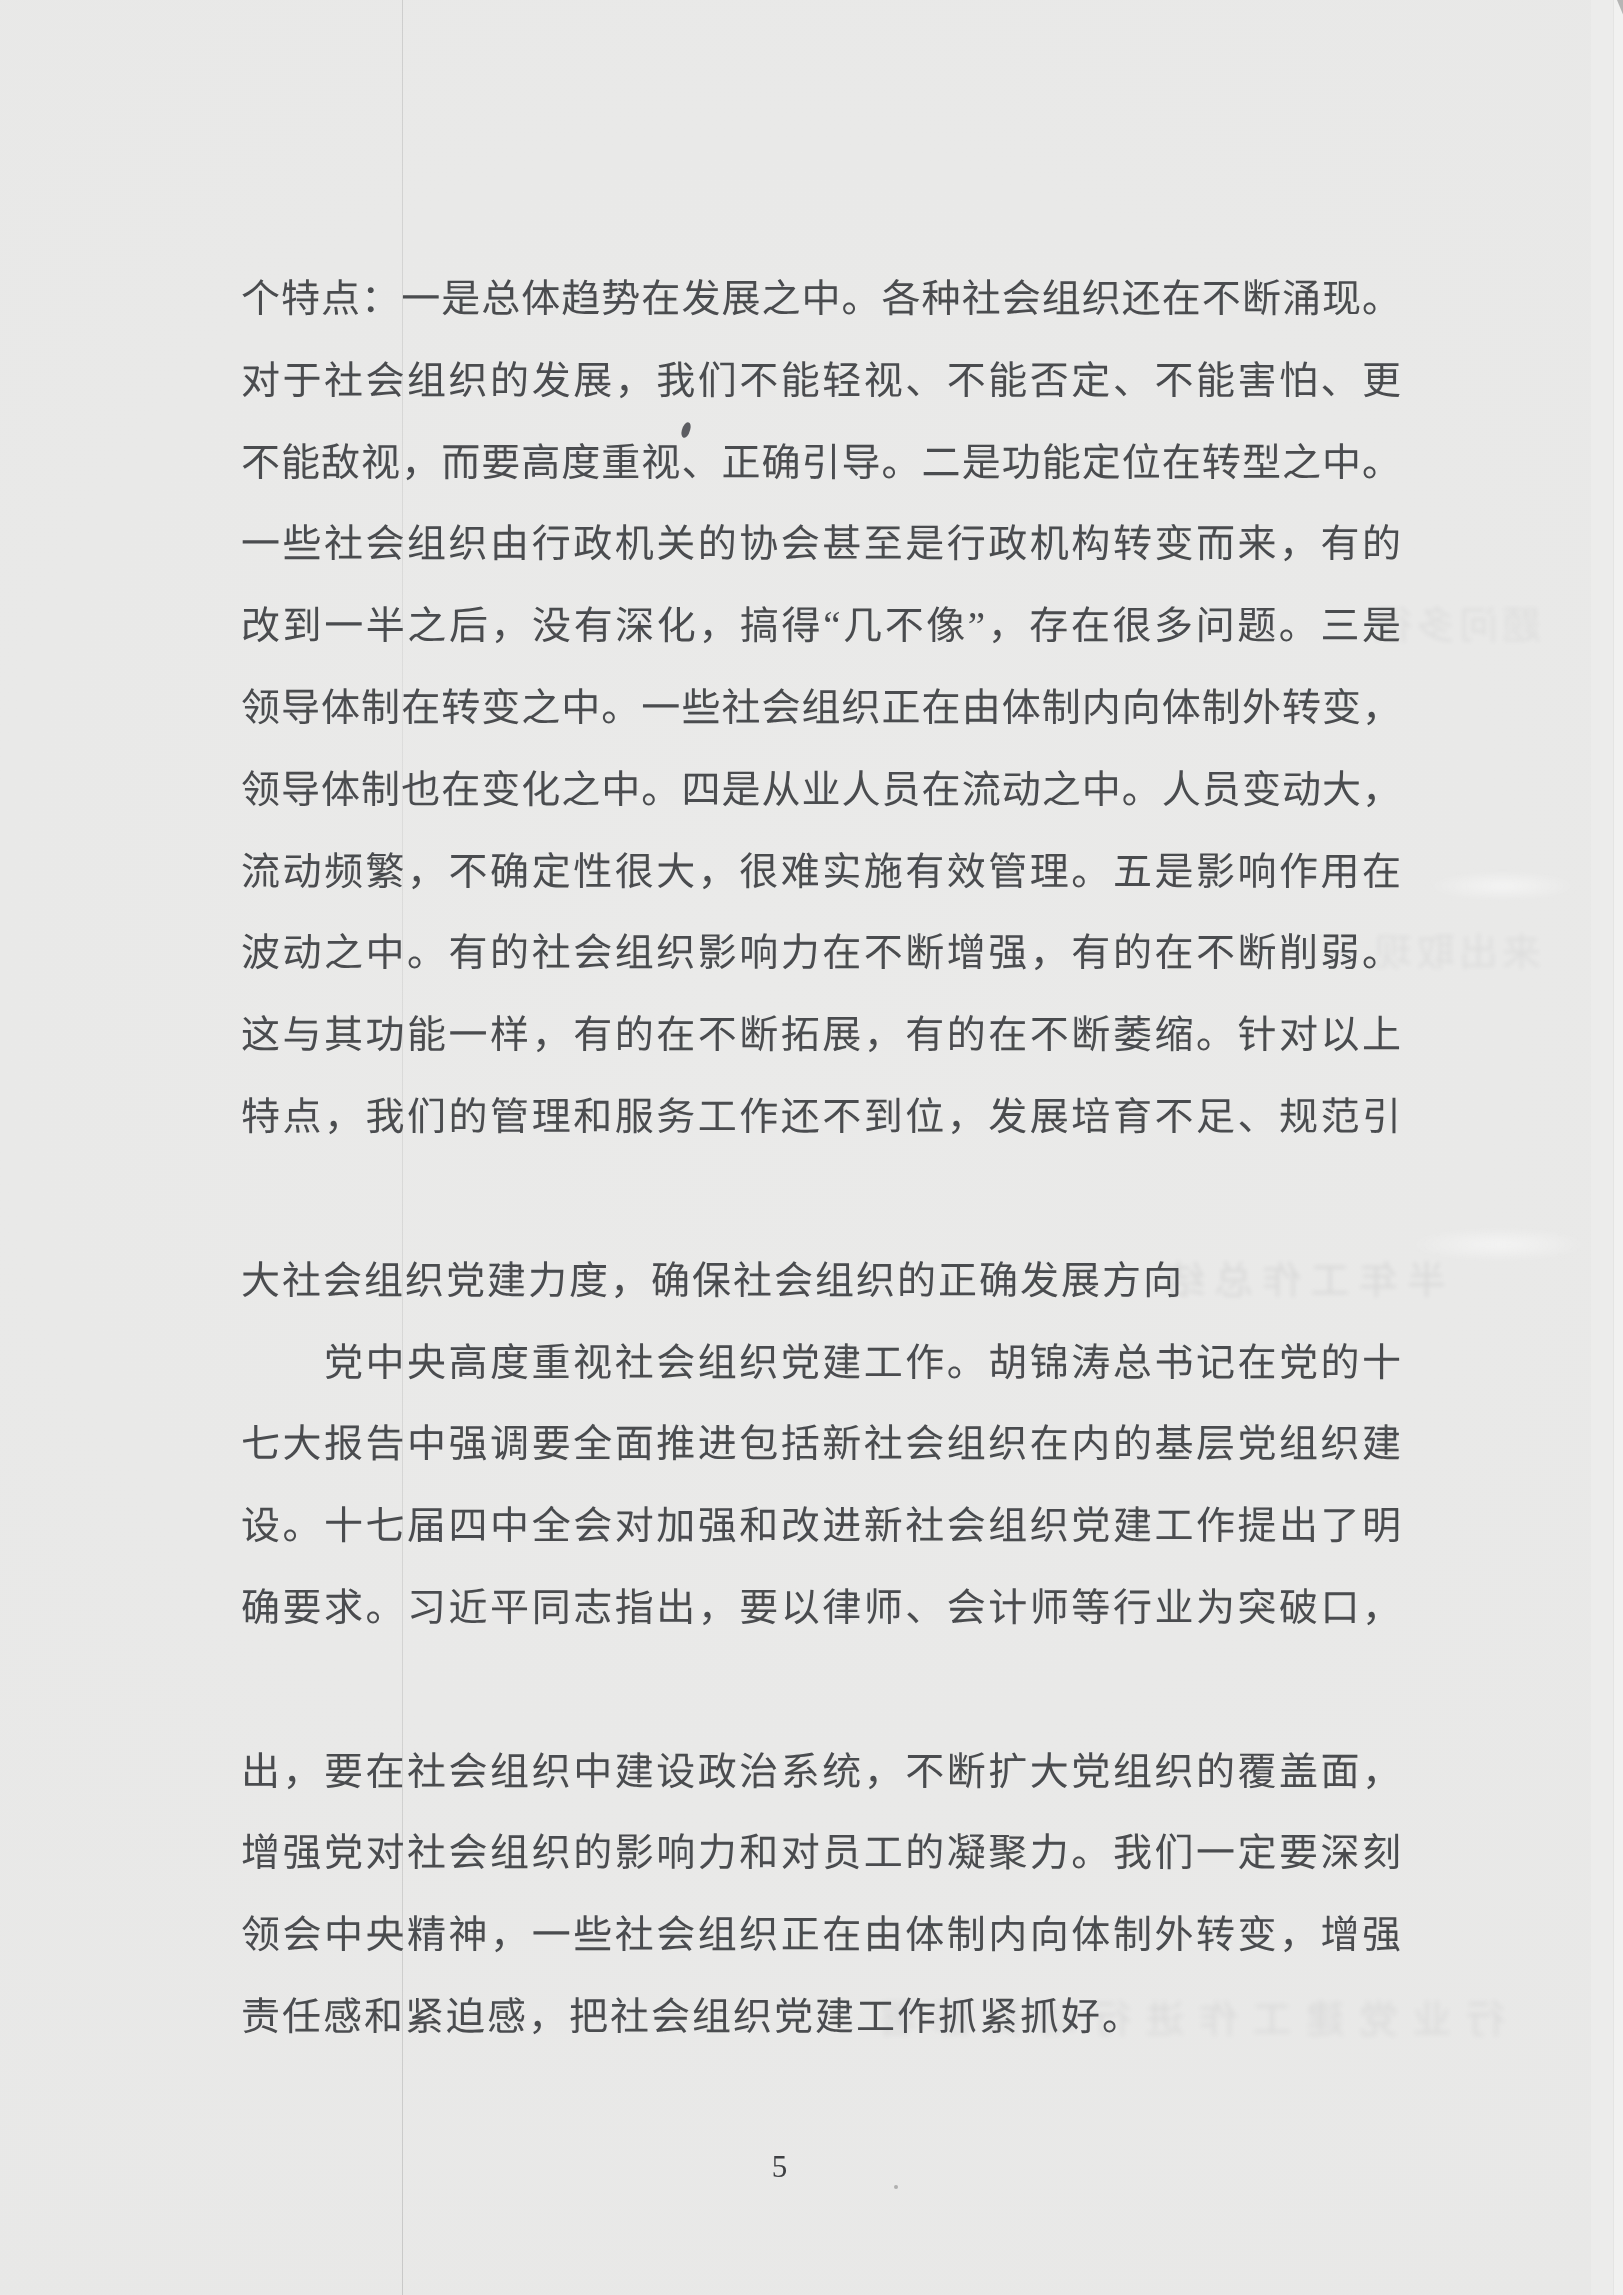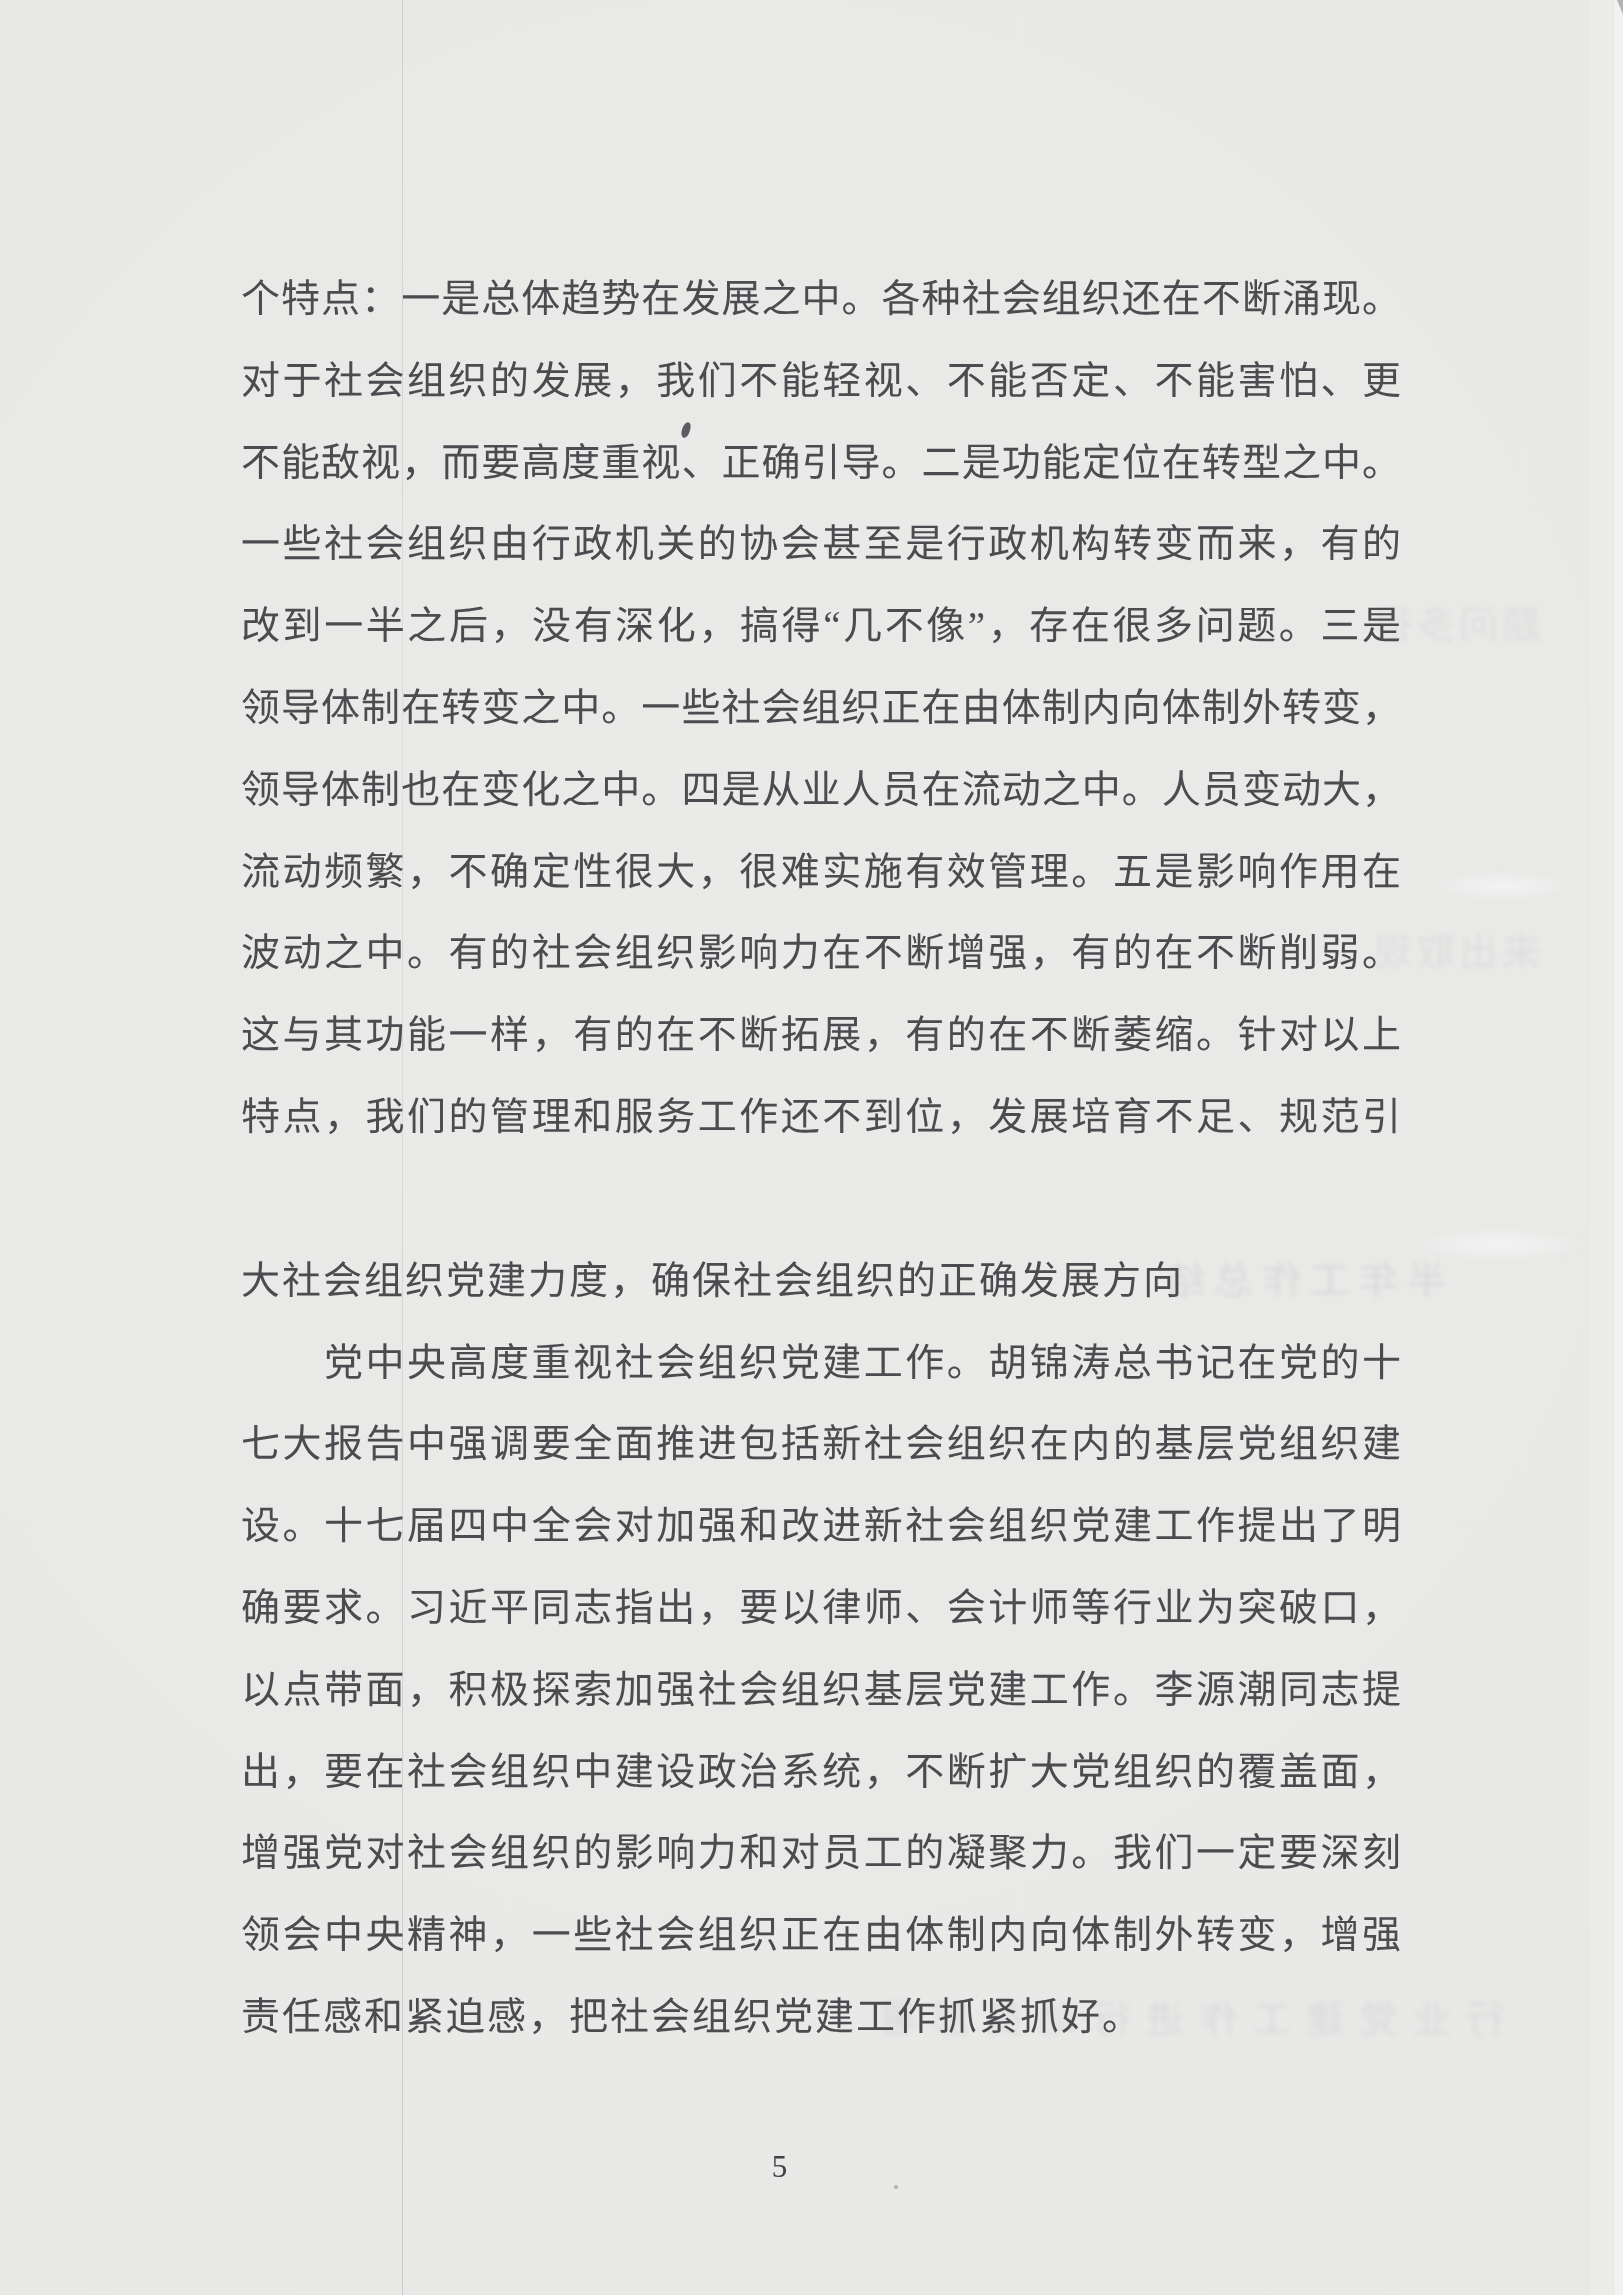--- a/index.html
+++ b/index.html
@@ -130,21 +130,20 @@
     <div class="line l6">领导体制也在变化之中。四是从业人员在流动之中。人员变动大，</div>
     <div class="line l7">流动频繁，不确定性很大，很难实施有效管理。五是影响作用在</div>
     <div class="line l8">波动之中。有的社会组织影响力在不断增强，有的在不断削弱。</div>
     <div class="line l9">这与其功能一样，有的在不断拓展，有的在不断萎缩。针对以上</div>
     <div class="line l10">特点，我们的管理和服务工作还不到位，发展培育不足、规范引</div>
     <div class="line l12 short">大社会组织党建力度，确保社会组织的正确发展方向</div>
     <div class="line l14">七大报告中强调要全面推进包括新社会组织在内的基层党组织建</div>
     <div class="line l13 indent">党中央高度重视社会组织党建工作。胡锦涛总书记在党的十</div>
     <div class="line l15">设。十七届四中全会对加强和改进新社会组织党建工作提出了明</div>
     <div class="line l16">确要求。习近平同志指出，要以律师、会计师等行业为突破口，</div>
-    <div class="line l17">以点带面，积极探索加强社会组织基层党建工作。李源潮同志提</div>
     <div class="line l18">出，要在社会组织中建设政治系统，不断扩大党组织的覆盖面，</div>
     <div class="line l19">增强党对社会组织的影响力和对员工的凝聚力。我们一定要深刻</div>
     <div class="line l20">领会中央精神，一些社会组织正在由体制内向体制外转变，增强</div>
     <div class="line l21 short">责任感和紧迫感，把社会组织党建工作抓紧抓好。</div>
   </div>
 
   <div class="page-number">5</div>
 
   <div class="ink-speck"></div>
   <div class="dot-speck"></div>

